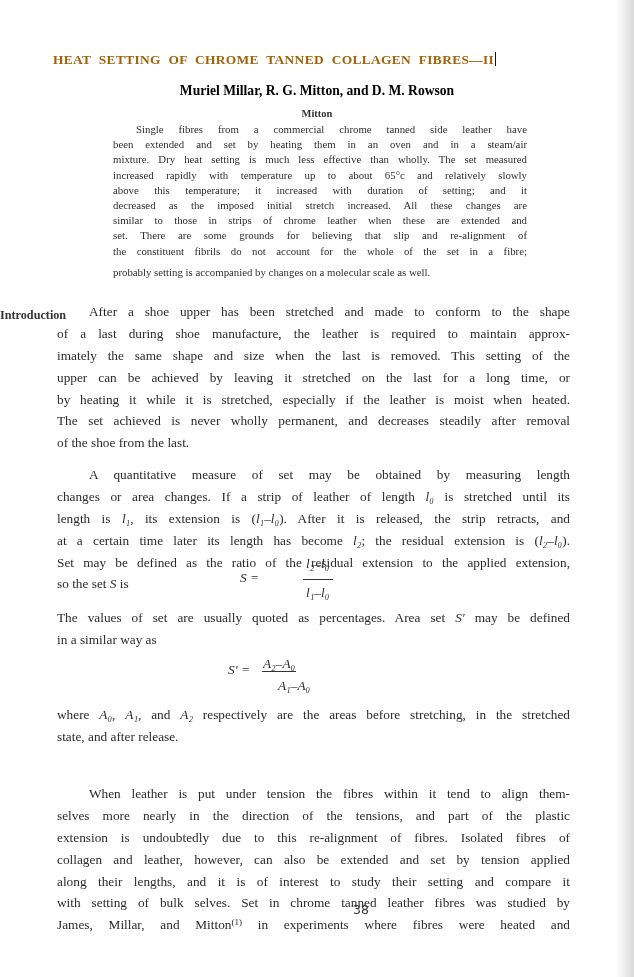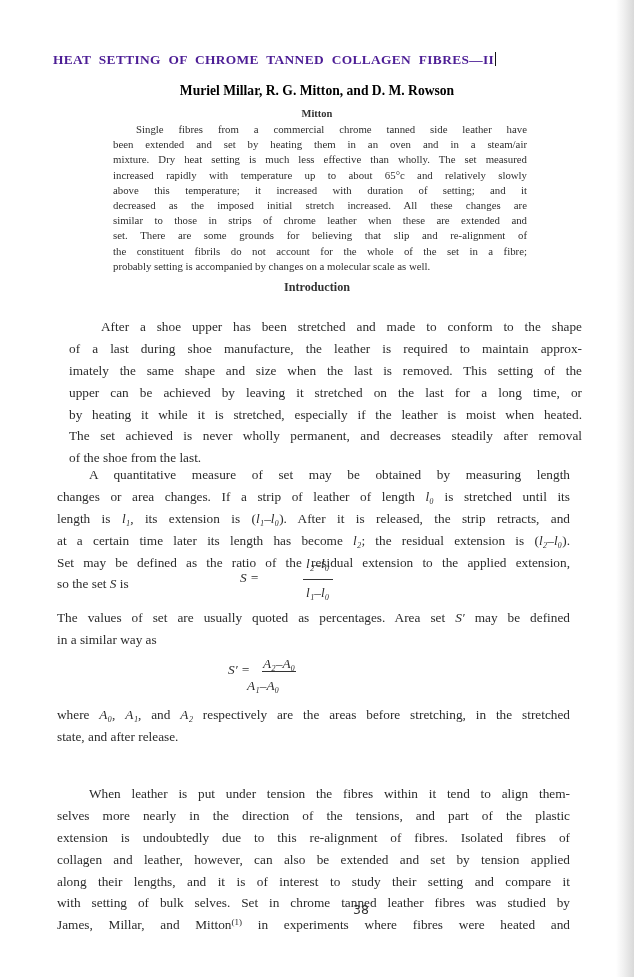--- a/index.html
+++ b/index.html
@@ -10,40 +10,40 @@
     color: #2b2b2b;
   }
   .edge-shadow {
     position: absolute; top: 0; right: 0; width: 18px; height: 977px;
     background: linear-gradient(to right, #ffffff 0%, #f1f1f1 40%, #d9d9d9 100%);
   }
   .page { position: absolute; left: 0; top: 0; width: 634px; height: 977px; }
   .title {
     position: absolute; left: 53px; top: 52px; width: 520px;
     font-size: 13.4px; font-weight: bold; letter-spacing: 0.35px; word-spacing: 4px;
-    color: #4c1d95; white-space: nowrap;
+    color: #a16207; white-space: nowrap;
   }
   .cursor { display: inline-block; width: 1px; height: 14px; background: #111; vertical-align: -2px; margin-left: 1px; }
   .authors {
     position: absolute; left: 0; width: 634px; top: 83px; text-align: center;
     font-size: 13.6px; font-weight: bold; color: #000000;
   }
   .summary-heading {
     position: absolute; left: 0; width: 634px; top: 108px; text-align: center;
     font-size: 10.5px; font-weight: bold; color: #333;
   }
   .summary {
     position: absolute; left: 113px; top: 122px; width: 414px;
     font-size: 10.8px; line-height: 15.2px; text-align: justify; color: #2e2e2e;
   }
   .summary .line { display: block; text-align-last: justify; white-space: nowrap; }
-  .summary .line.last { text-align-last: left; }
+  .summary .line.last { text-align-last: left; margin-top: 6px; }
   .summary .indent { padding-left: 23px; }
   .intro-heading {
-    position: absolute; left: 0; width: 634px; top: 280px; text-align: center;
+    position: absolute; left: 0; width: 634px; top: 308px; text-align: left;
     font-size: 12.2px; font-weight: bold; color: #333;
   }
   .body-text {
     position: absolute; left: 57px; width: 513px;
     font-size: 13.3px; color: #2b2b2b;
   }
   .body-text .line {
     display: block; height: 21.9px; line-height: 21.9px;
     text-align: justify; text-align-last: justify; white-space: nowrap;
   }
@@ -82,21 +82,21 @@
     <span class="line">above this temperature; it increased with duration of setting; and it</span>
     <span class="line">decreased as the imposed initial stretch increased. All these changes are</span>
     <span class="line">similar to those in strips of chrome leather when these are extended and</span>
     <span class="line">set. There are some grounds for believing that slip and re-alignment of</span>
     <span class="line">the constituent fibrils do not account for the whole of the set in a fibre;</span>
     <span class="line last">probably setting is accompanied by changes on a molecular scale as well.</span>
   </div>
 
   <div class="intro-heading">Introduction</div>
 
-  <div class="body-text" style="top:316px;margin-left:12px;">
+  <div class="body-text" style="top:301px;">
     <span class="line indent">After a shoe upper has been stretched and made to conform to the shape</span>
     <span class="line">of a last during shoe manufacture, the leather is required to maintain approx-</span>
     <span class="line">imately the same shape and size when the last is removed. This setting of the</span>
     <span class="line">upper can be achieved by leaving it stretched on the last for a long time, or</span>
     <span class="line">by heating it while it is stretched, especially if the leather is moist when heated.</span>
     <span class="line">The set achieved is never wholly permanent, and decreases steadily after removal</span>
     <span class="line last">of the shoe from the last.</span>
   </div>
 
   <div class="body-text" style="top:464px;">
@@ -117,21 +117,21 @@
 
   <div class="body-text" style="top:607px;">
     <span class="line"><span>The values of set are usually quoted as percentages. Area set </span><i>S′</i><span> may be defined</span></span>
     <span class="line last">in a similar way as</span>
   </div>
 
   <div class="formula" style="left:225px; top:648px; width:160px; height:50px;">
     <span class="num" style="left:38px; top:8px;">A₂–A₀</span>
     <span class="lhs" style="left:3px; top:14px;">S′ =</span>
     <span class="bar" style="left:37px; top:23px; width:34px;"></span>
-    <span class="den" style="left:22px; top:30px;">A₁–A₀</span>
+    <span class="den" style="left:53px; top:30px;">A₁–A₀</span>
   </div>
 
   <div class="body-text" style="top:704px;">
     <span class="line"><span>where </span><i>A₀</i><span>, </span><i>A₁</i><span>, and </span><i>A₂</i><span> respectively are the areas before stretching, in the stretched</span></span>
     <span class="line last">state, and after release.</span>
   </div>
 
   <div class="body-text" style="top:748px;margin-top:35px;">
     <span class="line indent">When leather is put under tension the fibres within it tend to align them-</span>
     <span class="line">selves more nearly in the direction of the tensions, and part of the plastic</span>

